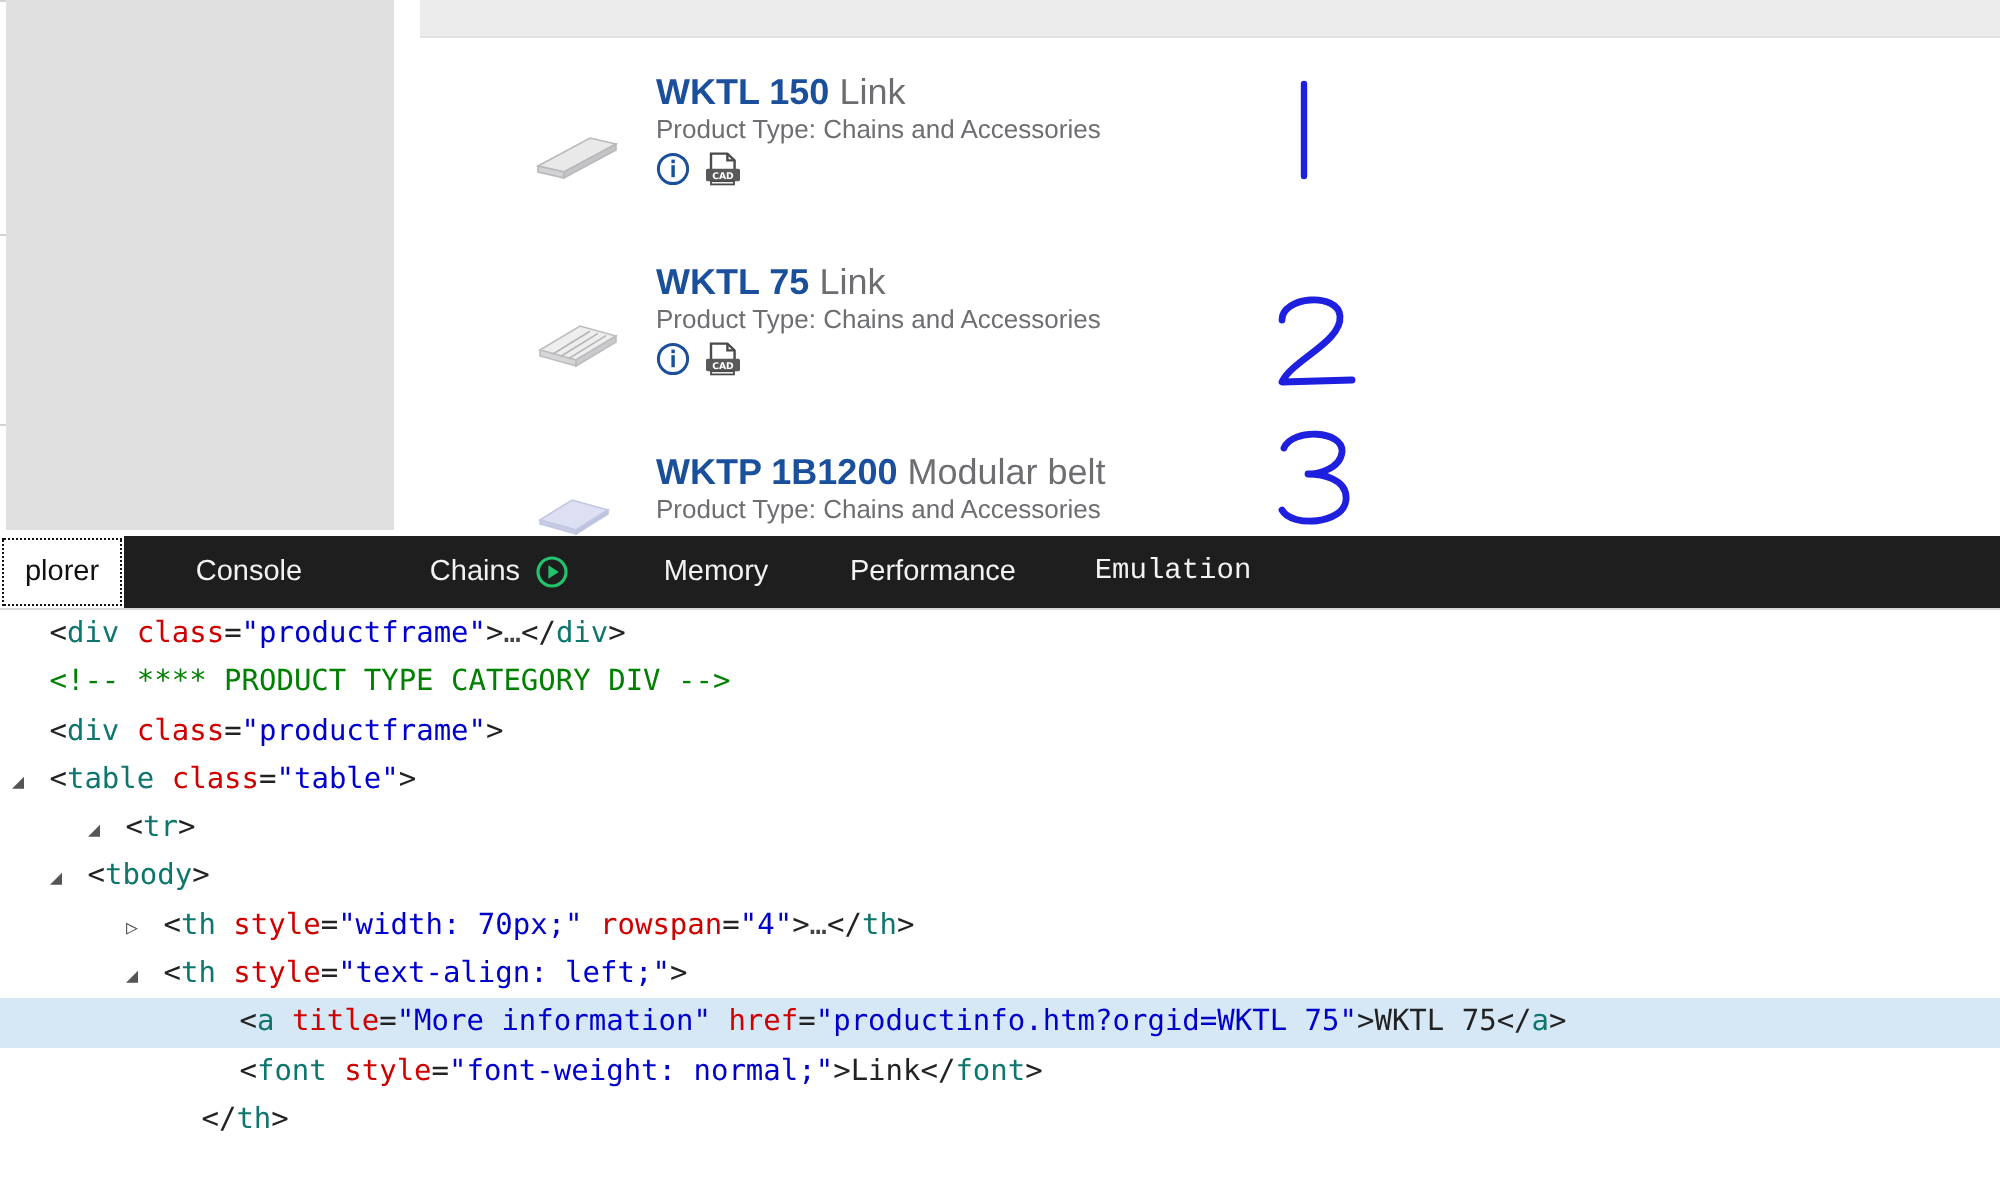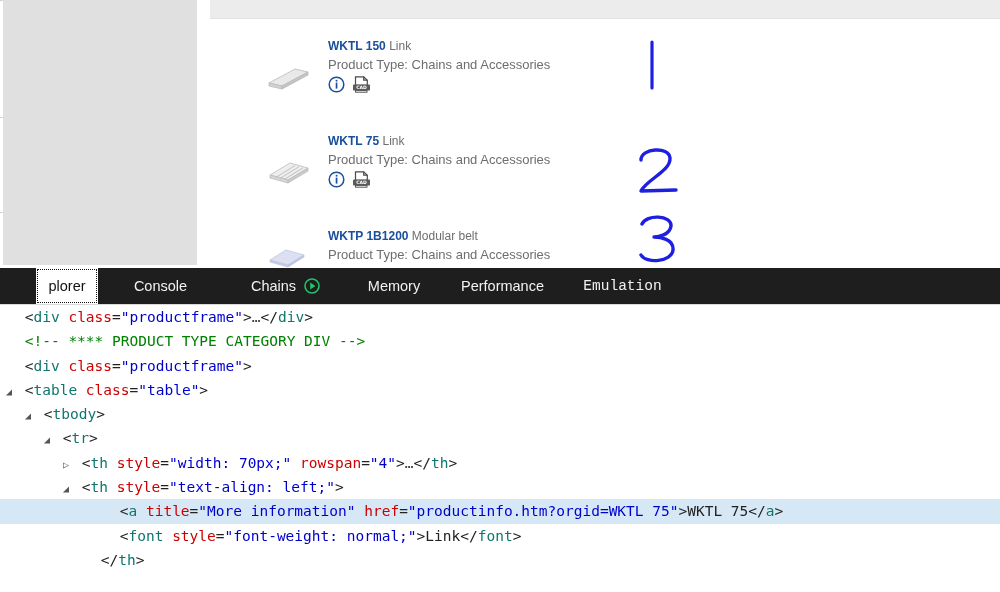--- a/index.html
+++ b/index.html
@@ -46,21 +46,21 @@
     background:#ffffff;
   }
   .row-thumb{
     position:absolute;left:45px;top:0;width:80px;height:100%;
   }
   .row-body{
     position:absolute;left:118px;top:0;right:0;height:100%;
   }
   .prod-title{
     position:absolute;left:0;
-    font-size:12px;line-height:15px;white-space:nowrap;
+    font-size:18px;line-height:15px;white-space:nowrap;
     color:#6d6e71;
   }
   .prod-title .code{
     color:#1a4f9c;font-weight:bold;
   }
   .prod-type{
     position:absolute;left:0;
     font-size:13px;line-height:15px;white-space:nowrap;color:#6d6e71;
   }
   .icon-row{
@@ -246,21 +246,21 @@
             <path d="M5 16 C5 4, 33 2, 34 14 C35 27, 10 36, 5 47 L40 46" fill="none" stroke="#1f1fe0" stroke-width="3.4" stroke-linecap="round" stroke-linejoin="round"></path>
           </svg></div>
         <div class="annot" style="left: 636px; top: 213px;"><svg width="48" height="56" viewBox="0 0 48 56">
             <path d="M6 11 C10 1, 36 2, 35 13 C34 22, 22 24, 18 24 C24 24, 38 26, 37 37 C36 49, 10 51, 5 42" fill="none" stroke="#1f1fe0" stroke-width="3.4" stroke-linecap="round" stroke-linejoin="round"></path>
           </svg></div>
       </div>
   </div>
 
   <div class="devtools">
     <div class="dt-tabbar" id="dt-tabbar">
-        <div class="dt-tab active" style="width: 62px; margin-left: 36px;">
+        <div class="dt-tab active" style="width: 62px;">
           <span class="tablabel">plorer</span>
           <span class="focusbox"></span>
         </div>
         <div class="dt-tab" style="width: 125px; align-items: center;">
           <span class="tablabel">Console</span>
         </div>
         <div class="dt-tab" style="width: 125px;">
           <span class="tablabel">Chains</span>
           <span class="net-play">
             <svg width="16" height="16" viewBox="0 0 16 16">
@@ -278,22 +278,22 @@
         <div class="dt-tab" style="width: 115px; font-family: Liberation Mono, monospace;">
           <span class="tablabel">Emulation</span>
         </div>
       </div>
     <div class="dt-toolbar-line"></div>
     <div class="dt-code" id="dt-code">
         <div class="code-line"><span class="sp" style="width: 0px;"></span><span class="tri"></span> <span class="punct">&lt;</span><span class="tw">div</span><span class="punct"> </span><span class="attr">class</span><span class="punct">=</span><span class="val">"productframe"</span><span class="punct">&gt;</span><span class="ell">…</span><span class="punct">&lt;/</span><span class="tw">div</span><span class="punct">&gt;</span></div>
         <div class="code-line"><span class="sp" style="width: 0px;"></span><span class="tri"></span> <span class="cmt">&lt;!-- **** PRODUCT TYPE CATEGORY DIV --&gt;</span></div>
         <div class="code-line"><span class="sp" style="width: 0px;"></span><span class="tri"></span> <span class="punct">&lt;</span><span class="tw">div</span><span class="punct"> </span><span class="attr">class</span><span class="punct">=</span><span class="val">"productframe"</span><span class="punct">&gt;</span></div>
         <div class="code-line"><span class="sp" style="width: 0px;"></span><span class="tri tri-open"></span> <span class="punct">&lt;</span><span class="tw">table</span><span class="punct"> </span><span class="attr">class</span><span class="punct">=</span><span class="val">"table"</span><span class="punct">&gt;</span></div>
+        <div class="code-line"><span class="sp" style="width: 38px;"></span><span class="tri tri-open"></span> <span class="punct">&lt;</span><span class="tw">tr</span><span class="punct">&gt;</span></div>
         <div class="code-line"><span class="sp" style="width: 19px;"></span><span class="tri tri-open"></span> <span class="punct">&lt;</span><span class="tw">tbody</span><span class="punct">&gt;</span></div>
-        <div class="code-line"><span class="sp" style="width: 38px;"></span><span class="tri tri-open"></span> <span class="punct">&lt;</span><span class="tw">tr</span><span class="punct">&gt;</span></div>
         <div class="code-line"><span class="sp" style="width: 57px;"></span><span class="tri tri-closed"></span> <span class="punct">&lt;</span><span class="tw">th</span><span class="punct"> </span><span class="attr">style</span><span class="punct">=</span><span class="val">"width: 70px;"</span><span class="punct"> </span><span class="attr">rowspan</span><span class="punct">=</span><span class="val">"4"</span><span class="punct">&gt;</span><span class="ell">…</span><span class="punct">&lt;/</span><span class="tw">th</span><span class="punct">&gt;</span></div>
         <div class="code-line"><span class="sp" style="width: 57px;"></span><span class="tri tri-open"></span> <span class="punct">&lt;</span><span class="tw">th</span><span class="punct"> </span><span class="attr">style</span><span class="punct">=</span><span class="val">"text-align: left;"</span><span class="punct">&gt;</span></div>
         <div class="code-line selected"><span class="sp" style="width: 95px;"></span><span class="tri"></span> <span class="punct">&lt;</span><span class="tw">a</span><span class="punct"> </span><span class="attr">title</span><span class="punct">=</span><span class="val">"More information"</span><span class="punct"> </span><span class="attr">href</span><span class="punct">=</span><span class="val">"productinfo.htm?orgid=WKTL 75"</span><span class="punct">&gt;</span><span class="txt">WKTL 75</span><span class="punct">&lt;/</span><span class="tw">a</span><span class="punct">&gt;</span></div>
         <div class="code-line"><span class="sp" style="width: 95px;"></span><span class="tri"></span> <span class="punct">&lt;</span><span class="tw">font</span><span class="punct"> </span><span class="attr">style</span><span class="punct">=</span><span class="val">"font-weight: normal;"</span><span class="punct">&gt;</span><span class="txt">Link</span><span class="punct">&lt;/</span><span class="tw">font</span><span class="punct">&gt;</span></div>
         <div class="code-line"><span class="sp" style="width: 76px;"></span><span class="tri"></span> <span class="punct">&lt;/</span><span class="tw">th</span><span class="punct">&gt;</span></div>
       </div>
   </div>
 
 </div>
 

